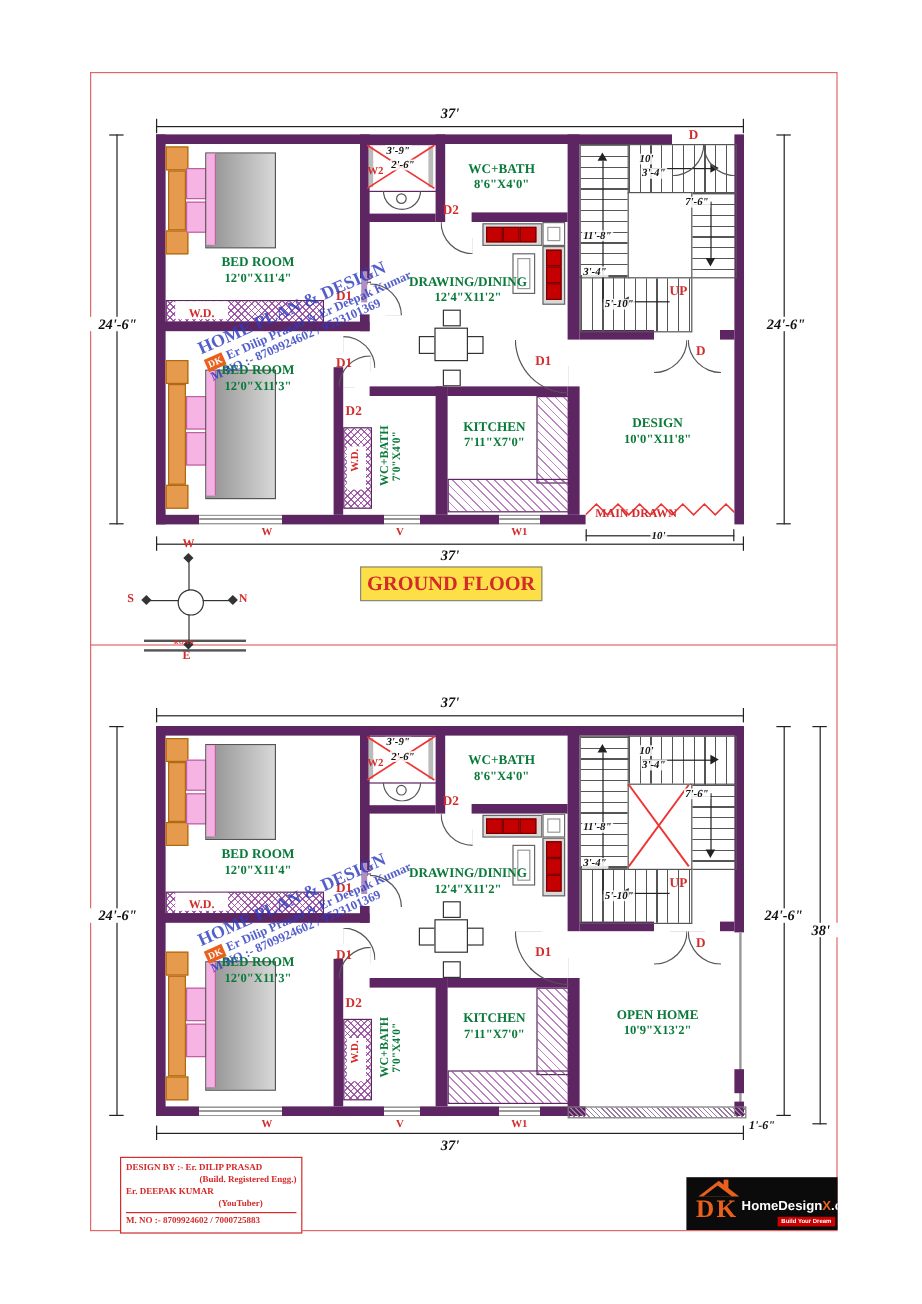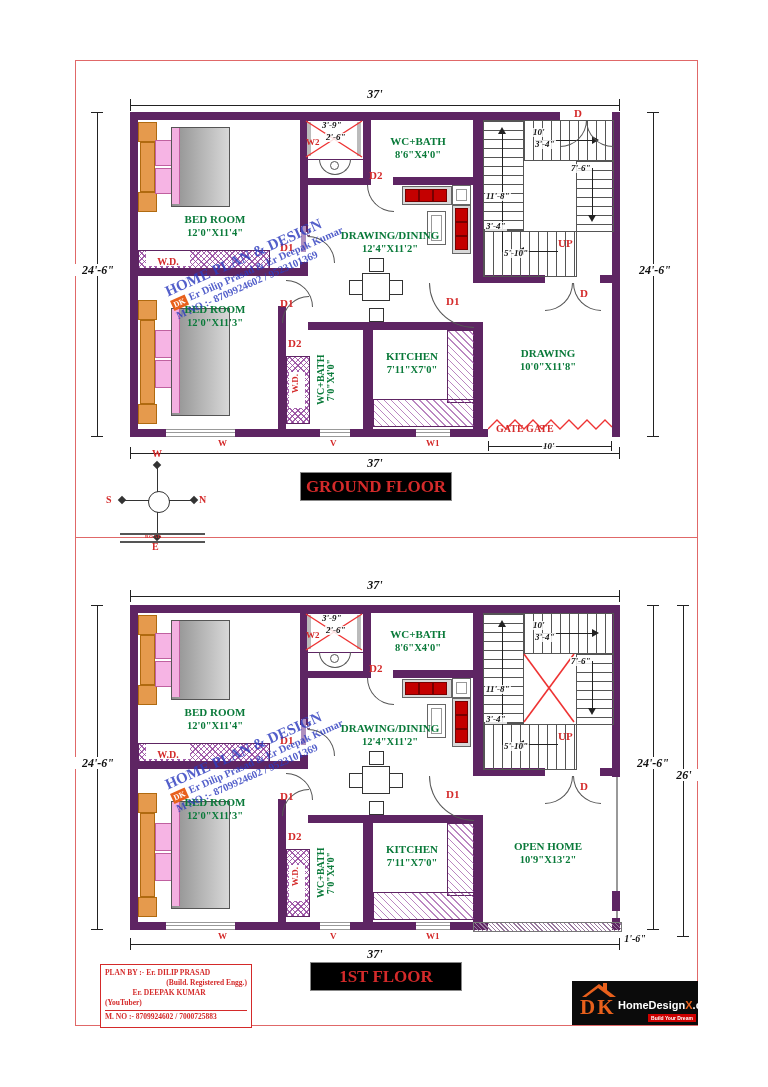--- a/index.html
+++ b/index.html
@@ -35,21 +35,21 @@
   .mat{position:absolute;background:linear-gradient(90deg,#8f8f8f,#d8d8d8);border:1px solid #555}
   .pstrip{position:absolute;background:#f3b0e0;border-right:1px solid #c060a0}
   .sofa{position:absolute;background:#d8d8d8;border:1px solid #666}
   .cu{position:absolute;background:#c40000;border:1px solid #700}
   .tbl{position:absolute;background:#fff;border:1px solid #666}
   .ch{position:absolute;background:#fff;border:1px solid #333}
   .wm{position:absolute;transform:rotate(-24deg);color:rgba(45,60,190,.82);text-align:left;pointer-events:none;z-index:6}
   .wm .l1{font:bold 15px "Liberation Serif",serif}
   .wm .l2,.wm .l3{font:bold 10.5px "Liberation Serif",serif}
   .wm .badge{display:inline-block;background:#e8601c;color:#fff;font:bold 8px "Liberation Serif",serif;padding:1px 2px;margin-right:3px}
-  .tbox{position:absolute;border:1px solid #888;background:#000000;text-align:center}
+  .tbox{position:absolute;border:1px solid #888;background:#fde047;text-align:center}
   .tbox span{color:#d42a2a;font:bold 17px "Liberation Serif",serif;line-height:27px}
   .credits{position:absolute;border:1.5px solid #d42a2a;background:#fff;color:#d42a2a;font:bold 7.5px "Liberation Serif",serif;line-height:1.35;padding:3px 4px}
   .logo{position:absolute;background:#0b0b0b;overflow:hidden}
   .vtxt{writing-mode:vertical-rl;transform:rotate(180deg)}
 </style>
 </head>
 <body>
 
 <div class="frame"></div>
 <div class="divider"></div>
@@ -220,21 +220,21 @@
       </div>
     <div class="g" style="left:195px;top:116px;width:130px;z-index:7">
         <div>DRAWING/DINING</div>
         <div class="sz">12'4"X11'2"</div>
       </div>
     <div class="g" style="left:232px;top:237px;width:100px">
         <div>KITCHEN</div>
         <div class="sz">7'11"X7'0"</div>
       </div>
     <div class="g" style="left:368px;top:234px;width:100px">
-        <div>DRAWING</div>
+        <div>DESIGN</div>
         <div class="sz">10'0"X11'8"</div>
       </div>
     <div class="g vtxt" style="left:185px;top:228px;width:44px;height:80px;line-height:1.1">
         <div style="font-size:10px">WC+BATH</div>
         <div style="font-size:9.5px">7'0"X4'0"</div>
       </div>
 
     <div class="r" style="left:150px;top:130px">D1</div>
     <div class="r" style="left:150px;top:186px">D1</div>
     <div class="r" style="left:316px;top:184px">D1</div>
@@ -243,21 +243,21 @@
     <div class="r" style="left:444px;top:-4px;z-index:5">D</div>
     <div class="r" style="left:450px;top:176px">D</div>
 
     <div class="r" style="left:88px;top:327px;font-size:9px">W</div>
     <div class="r" style="left:200px;top:327px;font-size:9px">V</div>
     <div class="r" style="left:296px;top:327px;font-size:9px">W1</div>
 
     <svg class="a" style="left:358px;top:305px" width="124" height="14">
         <polyline points="0,12 9,3 18,12 27,3 36,12 45,3 54,12 63,3 72,12 81,3 90,12 99,3 108,12 117,3 124,10" fill="none" stroke="#e33" stroke-width="1.3"></polyline>
       </svg>
-    <div class="r" style="left:366px;top:312px;font-size:10px;z-index:4">GATE GATE</div>
+    <div class="r" style="left:366px;top:312px;font-size:10px;z-index:4">MAIN DRAWN</div>
     <div class="dim" style="left:358px;top:334px;width:124px;height:1px"></div>
     <div class="dim" style="left:358px;top:329px;width:1px;height:10px"></div>
     <div class="dim" style="left:481px;top:329px;width:1px;height:10px"></div>
     <div class="d" style="left:412px;top:330px">10'</div>
 
     <div class="wm" style="left:30px;top:120px;width:250px">
       <div class="l1">HOME PLAN &amp; DESIGN</div>
       <div class="l2"><span class="badge">DK</span><span>Er Dilip Prasad &amp; Er Deepak Kumar</span></div>
       <div class="l3">M NO :- 8709924602 / 9523101369</div>
     </div>
@@ -304,21 +304,21 @@
   <div class="dI" style="left:0;top:219px;width:46px;background:#fff">24'-6"</div>
 
   <div class="dim" style="left:578px;top:67px;width:1px;height:325px"></div>
   <div class="dim" style="left:572px;top:67px;width:12px;height:1px"></div>
   <div class="dim" style="left:572px;top:391px;width:12px;height:1px"></div>
   <div class="dI" style="left:550px;top:219px;width:56px;background:#fff">24'-6"</div>
 
   <div class="dim" style="left:608px;top:67px;width:1px;height:332px"></div>
   <div class="dim" style="left:602px;top:67px;width:12px;height:1px"></div>
   <div class="dim" style="left:602px;top:398px;width:12px;height:1px"></div>
-  <div class="dI" style="left:592px;top:231px;width:34px;background:#fff">26'</div>
+  <div class="dI" style="left:592px;top:231px;width:34px;background:#fff">38'</div>
 
   <div class="plan" style="left:55px;top:67px">
     <div class="w" style="left:0;top:0;width:490px;height:8px"></div>
     <div class="w" style="left:482px;top:0;width:8px;height:172px"></div>
     <div class="a" style="left:486px;top:172px;width:2px;height:145px;background:#999"></div>
     <div class="w" style="left:482px;top:286px;width:8px;height:20px"></div>
     <div class="w" style="left:482px;top:313px;width:8px;height:12px"></div>
     <div class="w" style="left:0;top:0;width:8px;height:325px"></div>
     <div class="w" style="left:0;top:317px;width:36px;height:8px"></div>
     <div class="w" style="left:105px;top:317px;width:85px;height:8px"></div>
@@ -472,27 +472,26 @@
     <div class="r" style="left:88px;top:327px;font-size:9px">W</div>
     <div class="r" style="left:200px;top:327px;font-size:9px">V</div>
     <div class="r" style="left:296px;top:327px;font-size:9px">W1</div>
     <div class="wm" style="left:30px;top:120px;width:250px">
       <div class="l1">HOME PLAN &amp; DESIGN</div>
       <div class="l2"><span class="badge">DK</span><span>Er Dilip Prasad &amp; Er Deepak Kumar</span></div>
       <div class="l3">M NO :- 8709924602 / 9523101369</div>
     </div>
   </div>
 
-  <div class="tbox" style="left:235px;top:424px;width:150px;height:27px"><span>1ST FLOOR</span></div>
 
   <div class="credits" style="left:25px;top:426px;width:142px;height:56px">
-    <div style="text-align:left">PLAN BY :- Er. DILIP PRASAD</div>
+    <div style="text-align:left">DESIGN BY :- Er. DILIP PRASAD</div>
     <div style="text-align:right">(Build. Registered Engg.)</div>
-    <div style="text-align:center;padding-right:14px">Er. DEEPAK KUMAR</div>
-    <div style="padding-right:28px">(YouTuber)</div>
+    <div style="text-align:left;padding-right:14px">Er. DEEPAK KUMAR</div>
+    <div style="text-align:right;padding-right:28px">(YouTuber)</div>
     <div style="text-align:left;border-top:1px solid #d42a2a;margin-top:1px;padding-top:1px">M. NO :- 8709924602 / 7000725883</div>
   </div>
 
   <div class="logo" style="left:497px;top:443px;width:126px;height:44px">
     <div class="a" style="left:10px;top:3px;width:0;height:0;border-left:17px solid transparent;border-right:17px solid transparent;border-bottom:13px solid #e8601c"></div>
     <div class="a" style="left:14px;top:7px;width:0;height:0;border-left:12px solid transparent;border-right:12px solid transparent;border-bottom:9px solid #0b0b0b"></div>
     <div class="a" style="left:31px;top:2px;width:4px;height:8px;background:#e8601c"></div>
     <div class="a" style="left:8px;top:14px;color:#e8601c;font:bold 21px 'Liberation Serif',serif;letter-spacing:2px">DK</div>
     <div class="a" style="left:46px;top:18px;font:bold 11px 'Liberation Sans',sans-serif;color:#fff"><span>HomeDesign</span><span style="color:#e8601c">X</span><span>.com</span></div>
     <div class="a" style="left:76px;top:33px;width:48px;height:8px;background:#c00;color:#fff;font:bold 5px 'Liberation Sans',sans-serif;text-align:center;line-height:8px">Build Your Dream</div>

